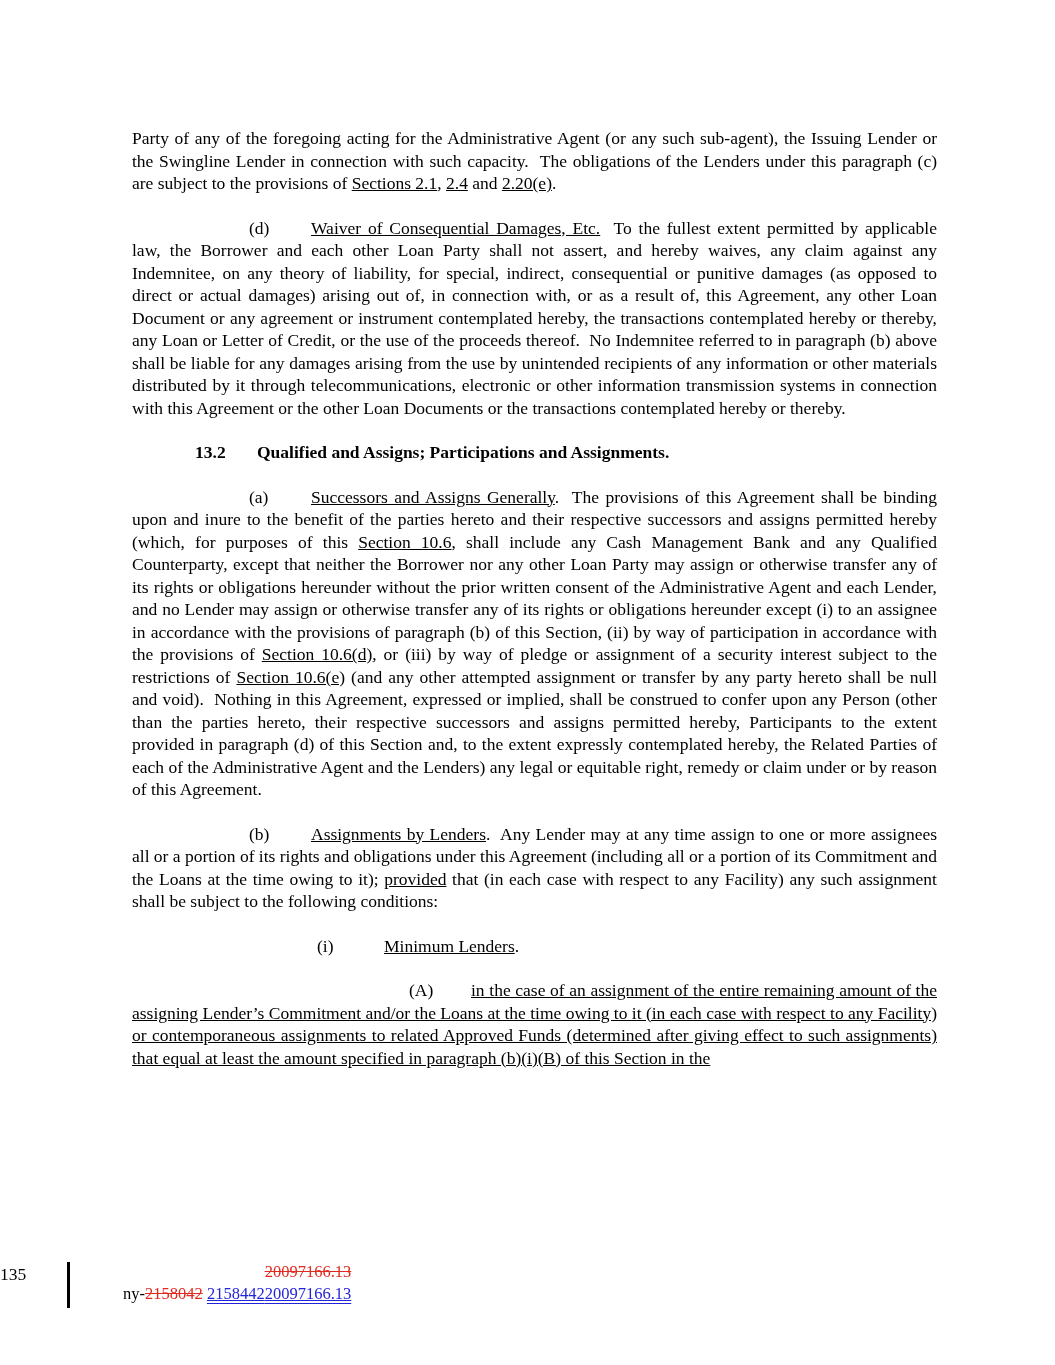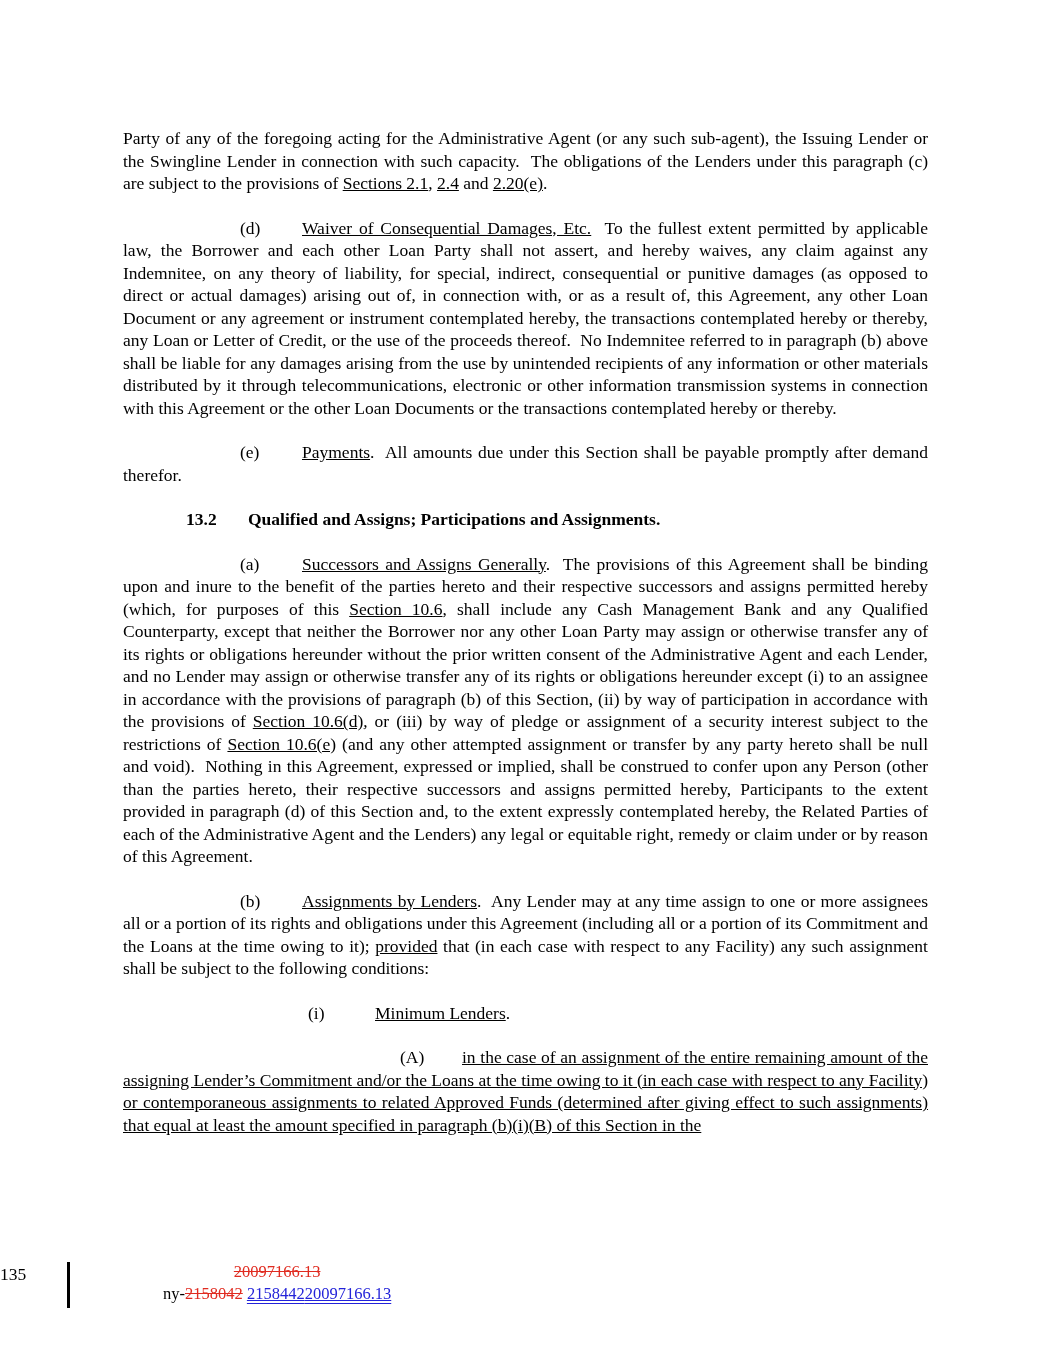--- a/index.html
+++ b/index.html
@@ -11,21 +11,21 @@
     position:relative;
     width:1055px;
     height:1365px;
     background:#ffffff;
     font-family:"Liberation Serif","DejaVu Serif",serif;
     color:#000000;
     overflow:hidden;
   }
   .body-text{
     position:absolute;
-    left:123px;
+    left:132px;
     top:127px;
     width:805px;
   }
   .body-text p{
     margin:0 0 22px 0;
     font-size:17.5px;
     line-height:22.5px;
     text-align:justify;
   }
   p.l1{text-indent:117px;}
@@ -46,22 +46,21 @@
     width:3px;
     height:46px;
     background:#000000;
   }
   .footer-ids{
     position:absolute;
     left:123px;
     top:1261px;
     font-size:16.5px;
     line-height:22px;
-    text-align:center;
-    margin-left:40px;
+    text-align:right;
   }
   .del{color:var(--del-color);text-decoration:line-through;}
   .ins{color:var(--ins-color);text-decoration:underline;text-decoration-style:double;}
   .page-number{
     position:absolute;
     top:1263px;
     left:0;
     width:1055px;
     text-align:left;
     font-size:17.5px;
@@ -69,21 +68,20 @@
   }
 </style>
 </head>
 <body>
 
 <div class="page">
 
   <div class="body-text">
     <p><span>Party of any of the foregoing acting for the Administrative Agent (or any such sub-agent), the Issuing Lender or the Swingline Lender in connection with such capacity.&nbsp; The obligations of the Lenders under this paragraph (c) are subject to the provisions of </span><span class="u">Sections 2.1</span><span>, </span><span class="u">2.4</span><span> and </span><span class="u">2.20(e)</span><span>.</span></p>
     <p class="l1"><span class="label">(d)</span><span class="u">Waiver of Consequential Damages, Etc.</span><span>&nbsp; To the fullest extent permitted by applicable law, the Borrower and each other Loan Party shall not assert, and hereby waives, any claim against any Indemnitee, on any theory of liability, for special, indirect, consequential or punitive damages (as opposed to direct or actual damages) arising out of, in connection with, or as a result of, this Agreement, any other Loan Document or any agreement or instrument contemplated hereby, the transactions contemplated hereby or thereby, any Loan or Letter of Credit, or the use of the proceeds thereof.&nbsp; No Indemnitee referred to in paragraph (b) above shall be liable for any damages arising from the use by unintended recipients of any information or other materials distributed by it through telecommunications, electronic or other information transmission systems in connection with this Agreement or the other Loan Documents or the transactions contemplated hereby or thereby.</span></p>
-    <p class="l1"><span class="label">(e)</span><span class="u">Payments</span><span>.&nbsp; All amounts due under this Section shall be payable promptly after demand therefor.</span></p>
     <p class="h"><span class="label">13.2</span><span class="b">Qualified and Assigns; Participations and Assignments.</span></p>
     <p class="l1"><span class="label">(a)</span><span class="u">Successors and Assigns Generally</span><span>.&nbsp; The provisions of this Agreement shall be binding upon and inure to the benefit of the parties hereto and their respective successors and assigns permitted hereby (which, for purposes of this </span><span class="u">Section 10.6</span><span>, shall include any Cash Management Bank and any Qualified Counterparty, except that neither the Borrower nor any other Loan Party may assign or otherwise transfer any of its rights or obligations hereunder without the prior written consent of the Administrative Agent and each Lender, and no Lender may assign or otherwise transfer any of its rights or obligations hereunder except (i) to an assignee in accordance with the provisions of paragraph (b) of this Section, (ii) by way of participation in accordance with the provisions of </span><span class="u">Section 10.6(d)</span><span>, or (iii) by way of pledge or assignment of a security interest subject to the restrictions of </span><span class="u">Section 10.6(e)</span><span> (and any other attempted assignment or transfer by any party hereto shall be null and void).&nbsp; Nothing in this Agreement, expressed or implied, shall be construed to confer upon any Person (other than the parties hereto, their respective successors and assigns permitted hereby, Participants to the extent provided in paragraph (d) of this Section and, to the extent expressly contemplated hereby, the Related Parties of each of the Administrative Agent and the Lenders) any legal or equitable right, remedy or claim under or by reason of this Agreement.</span></p>
     <p class="l1"><span class="label">(b)</span><span class="u">Assignments by Lenders</span><span>.&nbsp; Any Lender may at any time assign to one or more assignees all or a portion of its rights and obligations under this Agreement (including all or a portion of its Commitment and the Loans at the time owing to it); </span><span class="u">provided</span><span> that (in each case with respect to any Facility) any such assignment shall be subject to the following conditions:</span></p>
     <p class="l2"><span class="label">(i)</span><span class="u">Minimum Lenders</span><span>.</span></p>
     <p class="l3"><span class="label">(A)</span><span>in the case of an assignment of the entire remaining amount of the assigning Lender’s Commitment and/or the Loans at the time owing to it (in each case with respect to any Facility) or contemporaneous assignments to related Approved Funds (determined after giving effect to such assignments) that equal at least the amount specified in paragraph (b)(i)(B) of this Section in the</span></p>
   </div>
 
   <div class="change-bar"></div>
 
   <div class="footer-ids">

